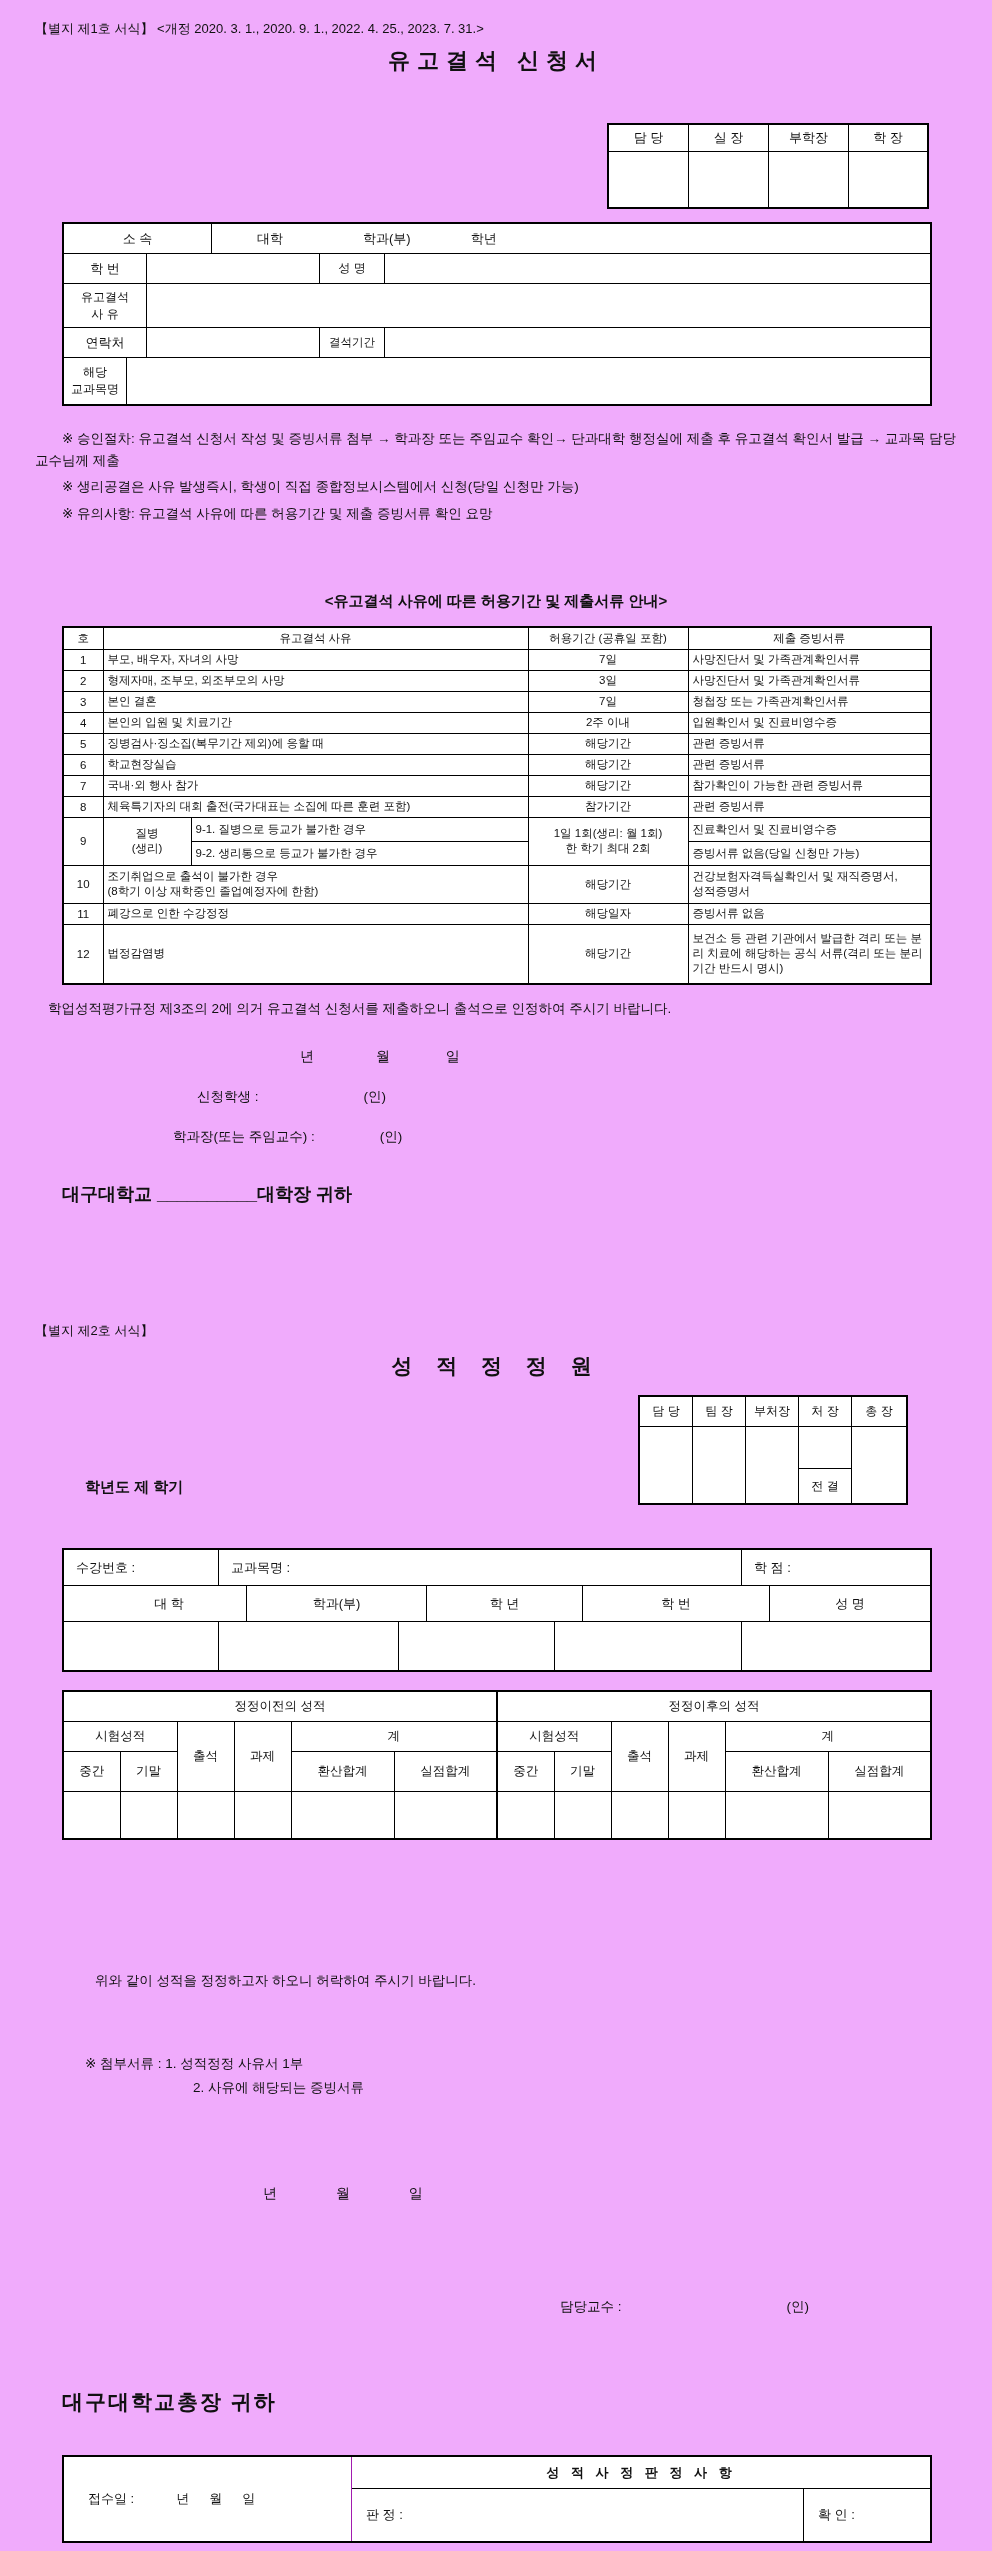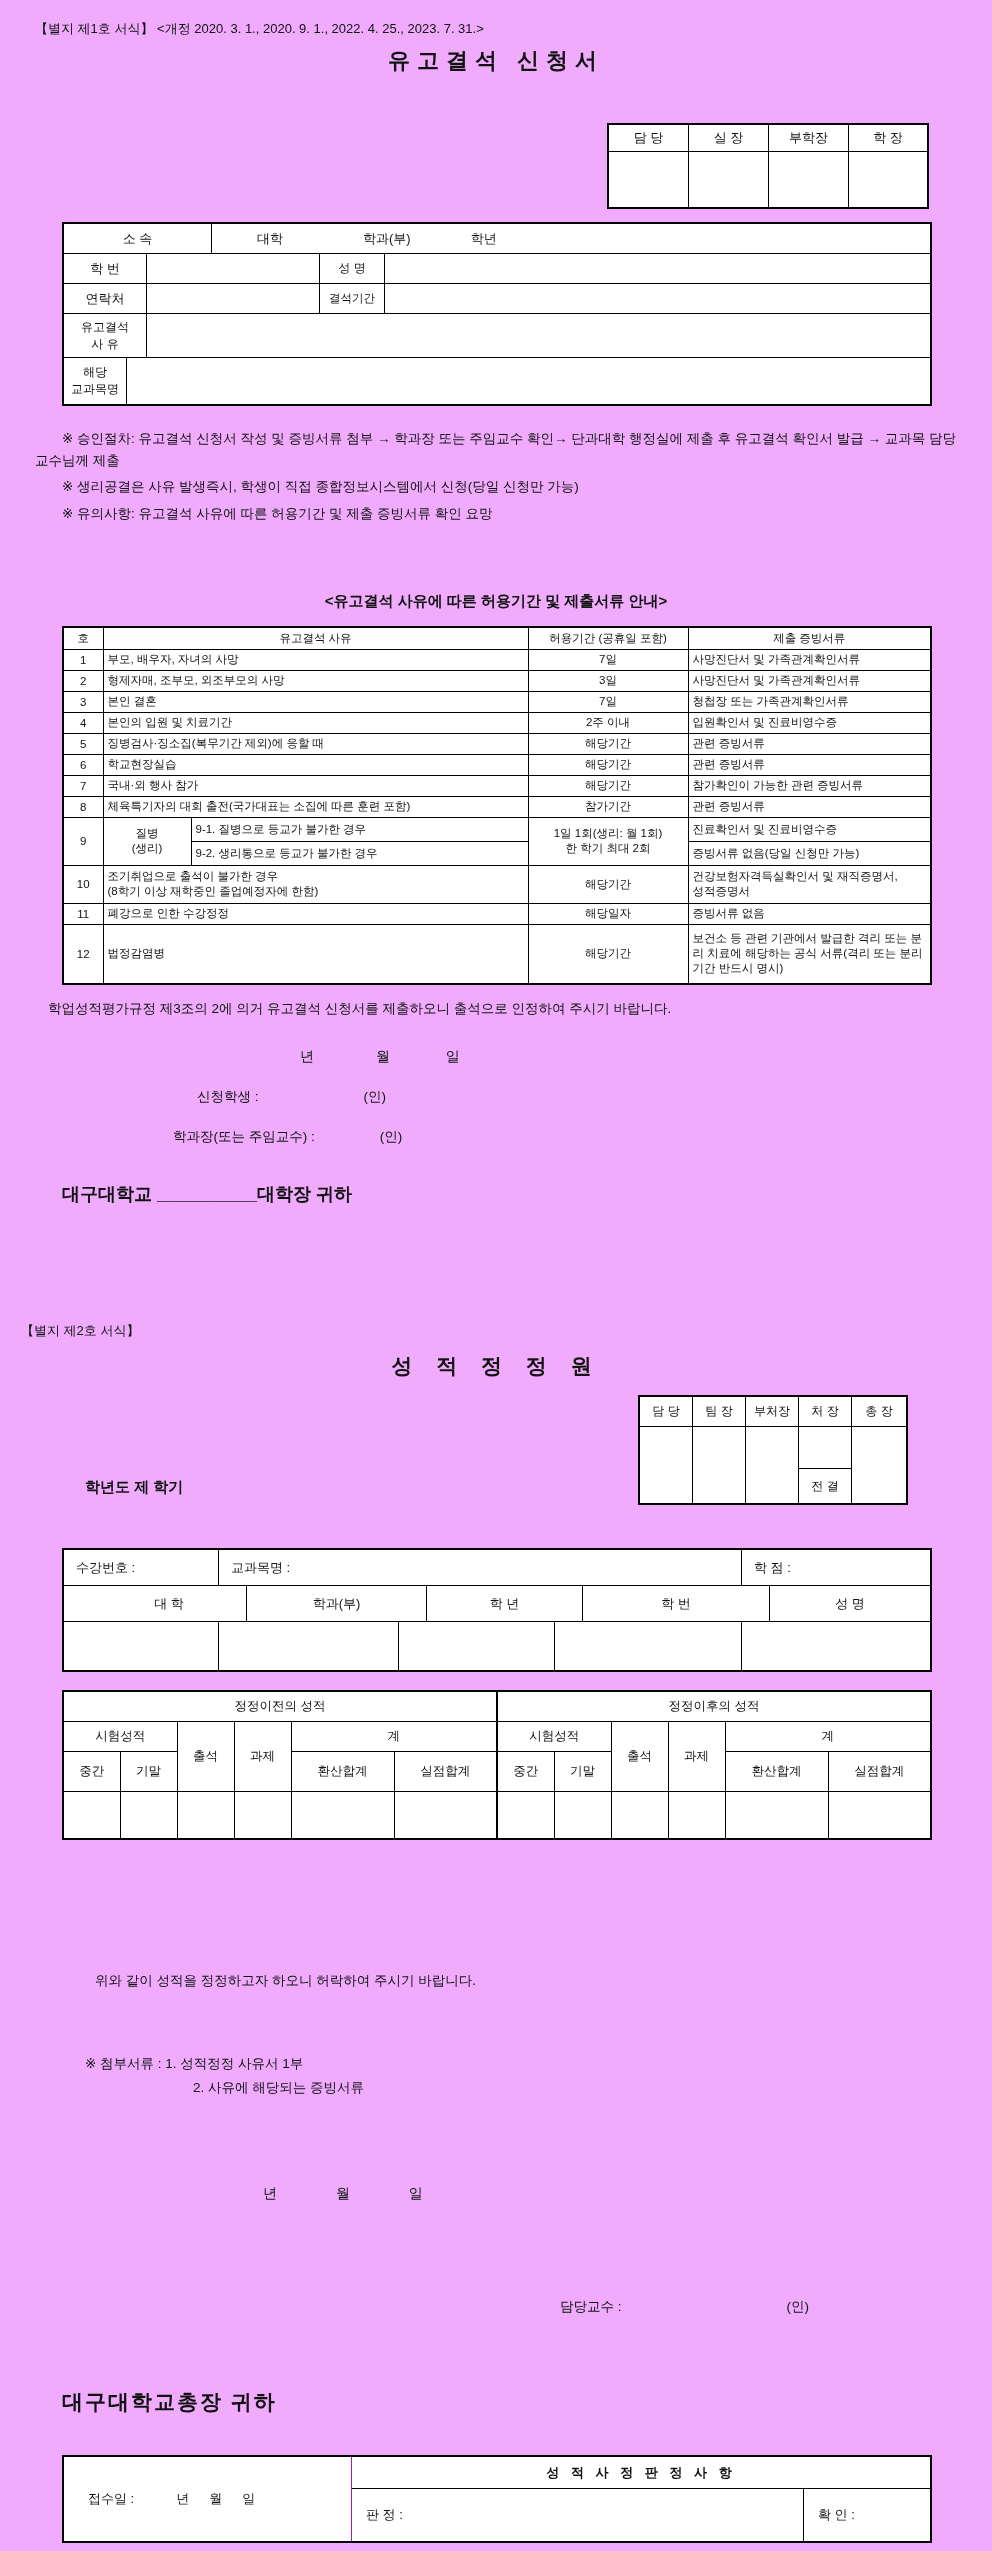--- a/index.html
+++ b/index.html
@@ -61,29 +61,29 @@
         <span style="margin-left:80px;">학과(부)</span>
         <span style="margin-left:60px;">학년</span>
       </div>
     </div>
     <div class="trow" style="height:30px;">
       <div class="cell" style="width:83px;">학  번</div>
       <div class="cell" style="width:173px;"></div>
       <div class="cell" style="width:65px;font-size:12px;">성  명</div>
       <div class="cell" style="flex:1;"></div>
     </div>
+    <div class="trow" style="height:44px;">
+      <div class="cell center pre" style="width:83px;font-size:12px;">유고결석
+사  유</div>
+      <div class="cell" style="flex:1;"></div>
+    </div>
     <div class="trow" style="height:30px;">
       <div class="cell" style="width:83px;">연락처</div>
       <div class="cell" style="width:173px;"></div>
       <div class="cell" style="width:65px;font-size:11.5px;">결석기간</div>
-      <div class="cell" style="flex:1;"></div>
-    </div>
-    <div class="trow" style="height:44px;">
-      <div class="cell center pre" style="width:83px;font-size:12px;">유고결석
-사  유</div>
       <div class="cell" style="flex:1;"></div>
     </div>
     <div class="trow" style="height:46px;">
       <div class="cell center pre" style="width:63px;font-size:12px;">해당
 교과목명</div>
       <div class="cell" style="flex:1;"></div>
     </div>
   </div>
 
   <div class="abs notes" style="left:35px;top:428px;width:922px;font-size:13.5px;">
@@ -206,21 +206,21 @@
     <span style="margin-left:105px;">(인)</span>
   </div>
 
   <div class="abs sealline" style="left:173px;top:1128px;font-size:13.5px;">
     <span>학과장(또는 주임교수) :</span>
     <span style="margin-left:65px;">(인)</span>
   </div>
 
   <div class="abs bold" style="left:62px;top:1182px;font-size:18px;">대구대학교 __________대학장 귀하</div>
 
-  <div class="abs" style="left:21px;top:1322px;">【별지 제2호 서식】</div>
+  <div class="abs" style="left:35px;top:1322px;">【별지 제2호 서식】</div>
 
   <div class="abs bold center" style="left:0;top:1352px;width:992px;font-size:21px;letter-spacing:9px;">성 적 정 정 원</div>
 
   <div class="tbl" style="left:638px;top:1395px;width:270px;">
     <div class="trow" style="height:30px;">
       <div class="cell" style="width:53px;font-size:12px;">담 당</div>
       <div class="cell" style="width:53px;font-size:12px;">팀 장</div>
       <div class="cell" style="width:53px;font-size:12px;">부처장</div>
       <div class="cell" style="width:53px;font-size:12px;">처 장</div>
       <div class="cell" style="flex:1;font-size:12px;">총 장</div>

